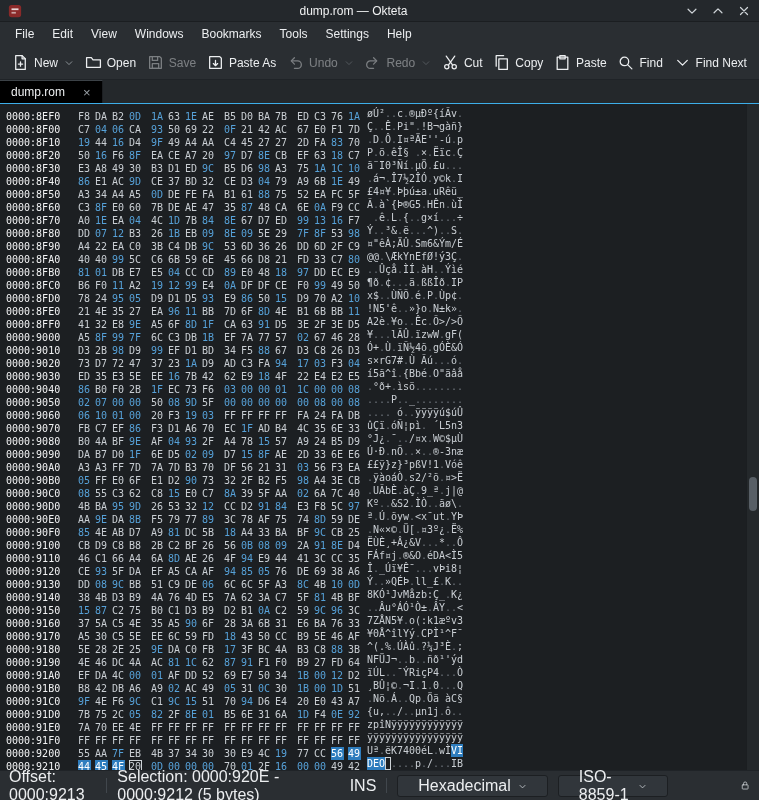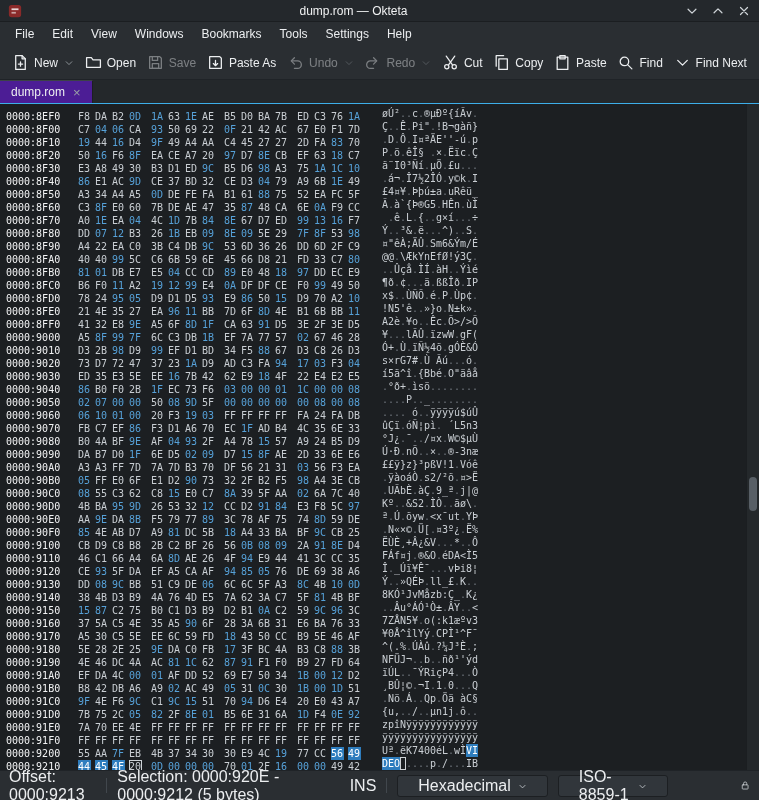--- a/index.html
+++ b/index.html
@@ -27,33 +27,33 @@
   .tbtn { display:flex; align-items:center; gap:5px; white-space:nowrap; }
   .tbtn.disabled { opacity:.42; }
   .tbtn svg { width:17px; height:17px; fill:none; stroke:currentColor; stroke-width:1.2;
               stroke-linecap:round; stroke-linejoin:round; }
   .tbtn .chev svg { width:10px; height:10px; margin-left:1px; }
   .chev { display:flex; align-items:center; color:#aab0b6; }
 
   
   .tabbar { flex:none; height:24px; background:#24282b; display:flex; align-items:flex-end;
             border-bottom:1px solid #3daee9; }
-  .tab { height:23px; background:#4c1d95; display:flex; align-items:center; gap:8px;
+  .tab { height:23px; background:#000000; display:flex; align-items:center; gap:18px;
          padding:0 11px; font-size:12px; border-top:1px solid #3c4247; border-right:1px solid #1c1f22; }
   .tab-close { color:#9aa0a6; font-size:13px; line-height:1; }
 
   
   .editor { flex:1; position:relative; background:#1c1f22; overflow:hidden;
             font-family:"DejaVu Sans Mono",monospace; font-size:10px; padding:3px 0 0 6px; }
   .row { height:13px; line-height:13px; white-space:nowrap; }
   .off { display:inline-block; width:58px; margin-right:14px; color:#f2f3f4; }
   .b { display:inline-block; width:13px; margin-right:4px; color:#c9ced3; }
   .b.g { margin-right:9px; }
   .b.ctl { color:#56a1d8; }
-  .chars { margin-left:17px; }
+  .chars { margin-left:2px; }
   .c { display:inline-block; width:6px; color:#c9ced3; overflow:hidden; }
   .c.dot { color:#6d747b; }
   .sel { background:#2e7dbe; color:#ffffff; }
   .cur { outline:1px solid #cdd2d6; outline-offset:-1px; }
 
   .scrollbar { position:absolute; top:0; right:0; width:13px; height:100%;
                background:#24282b; border-left:1px solid #1b1e21; }
   .thumb { position:absolute; left:2px; right:2px; top:56%; height:34px;
            background:#585f66; border-radius:4px; }
 

